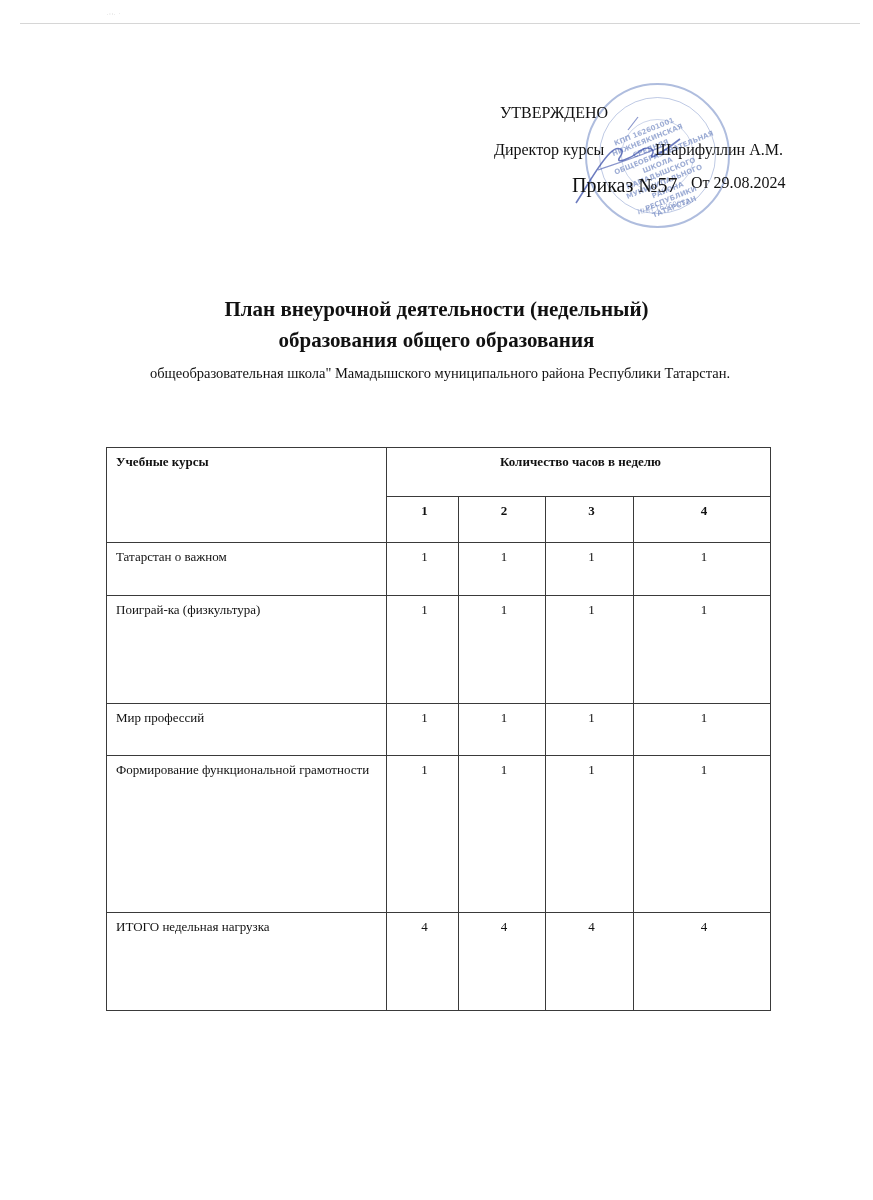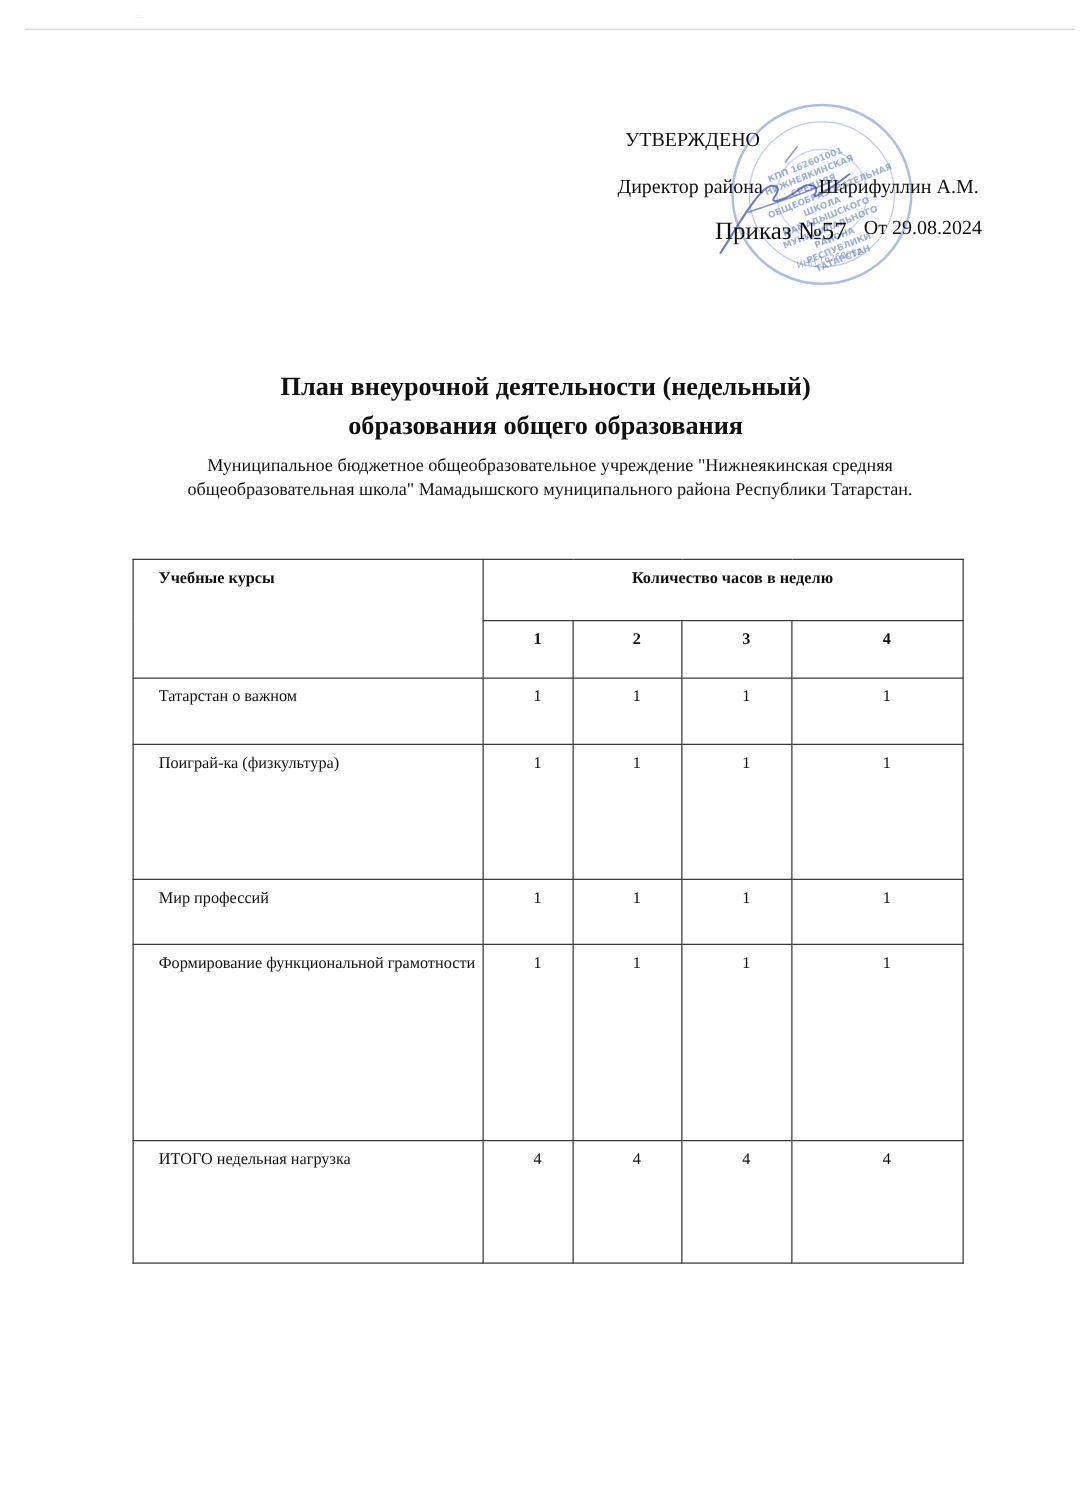--- a/index.html
+++ b/index.html
@@ -53,21 +53,21 @@
     position: absolute; left: 100px; width: 680px; text-align: center;
     font-size: 14.5px; line-height: 19px; top: 364px;
   }
   table.plan {
     position: absolute; left: 106px; top: 447px;
     border-collapse: collapse; table-layout: fixed;
     font-size: 13px;
   }
   table.plan td, table.plan th {
     border: 1.3px solid #3a3a3a; vertical-align: top;
-    padding: 6px 5px 0 20px; font-weight: normal;
+    padding: 6px 5px 0 9px; font-weight: normal;
   }
   table.plan th { font-weight: bold; }
   .c-num { text-align: center; }
   .h-courses { text-align: left; font-weight: bold; }
 </style>
 </head>
 <body>
 
 <div class="scan-line"></div>
 <div class="scan-mark">.::. ·</div>
@@ -88,30 +88,29 @@
 
 <svg class="signature" viewBox="0 0 120 95">
   <path d="M8 88 C 20 70, 30 50, 42 38 C 50 30, 58 34, 52 42 C 46 50, 62 44, 72 36 C 80 30, 88 34, 84 40 C 80 46, 96 36, 104 30 L 112 24" fill="none" stroke="rgba(60,80,170,0.75)" stroke-width="1.6"></path>
   <path d="M30 55 C 50 48, 70 42, 98 30" fill="none" stroke="rgba(60,80,170,0.6)" stroke-width="1.2"></path>
   <path d="M60 15 L 70 2" fill="none" stroke="rgba(60,80,170,0.6)" stroke-width="1.2"></path>
 </svg>
 
 <div>
   <div class="approval" style="top:0;left:0;width:0;height:0;"></div>
   <span style="position:absolute; left:500px; top:104px; font-size:16px; white-space:nowrap;">УТВЕРЖДЕНО</span>
-  <span style="position:absolute; left:494px; top:141px; font-size:16px; white-space:nowrap;">Директор района</span>
+  <span style="position:absolute; left:494px; top:141px; font-size:16px; white-space:nowrap;">Директор курсы</span>
   <span style="position:absolute; left:655px; top:141px; font-size:16px; white-space:nowrap;">Шарифуллин А.М.</span>
   <span style="position:absolute; left:572px; top:174px; font-size:20px; white-space:nowrap;">Приказ №57</span>
   <span style="position:absolute; left:691px; top:174px; font-size:16px; white-space:nowrap;">От 29.08.2024</span>
 </div>
 
 <div class="title" style="top:297px;">План внеурочной деятельности (недельный)</div>
 <div class="title" style="top:328px;">образования общего образования</div>
 <div class="subtitle">
-  <div>Муниципальное бюджетное общеобразовательное учреждение "Нижнеякинская средняя</div>
   <div>общеобразовательная школа" Мамадышского муниципального района Республики Татарстан.</div>
 </div>
 
 <table class="plan">
   <colgroup>
     <col style="width:280px">
     <col style="width:72px">
     <col style="width:87px">
     <col style="width:88px">
     <col style="width:137px">

